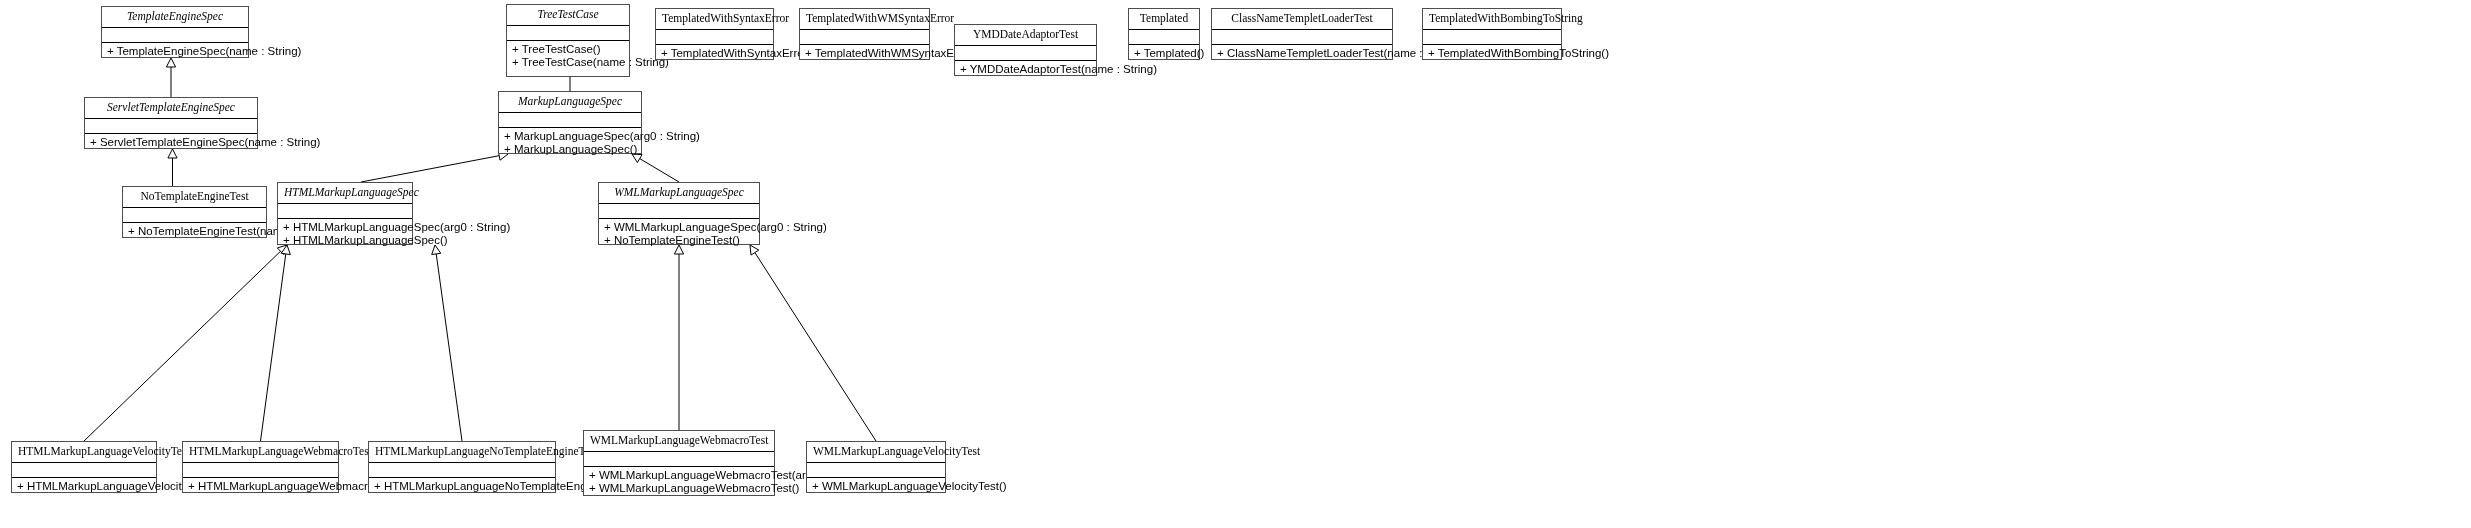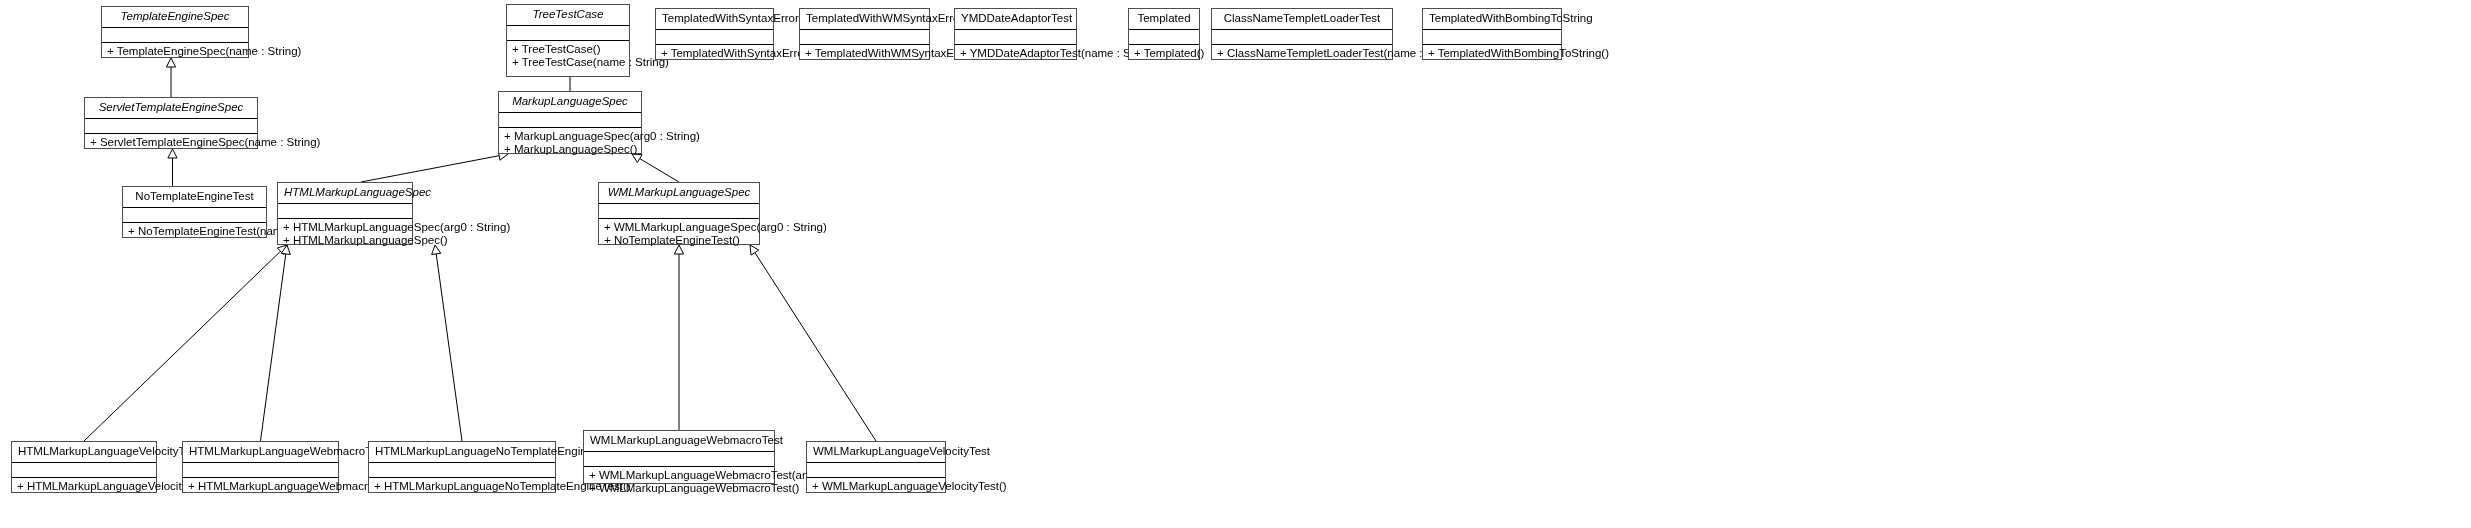--- a/index.html
+++ b/index.html
@@ -34,20 +34,21 @@
     line-height: 13px;
     color: #000000;
     z-index: 5;
   }
   .uml-name {
     box-sizing: border-box;
     text-align: center;
     padding: 3px 6px 4px 6px;
     border-bottom: 1px solid #000000;
     white-space: nowrap;
+    font-family: Liberation Serif, serif;
   }
   .uml-name.abstract {
     font-style: italic;
   }
   .uml-attrs {
     box-sizing: border-box;
     height: 15px;
     border-bottom: 1px solid #000000;
   }
   .uml-ops {
@@ -107,21 +108,21 @@
         <div class="uml-op">+ TemplatedWithSyntaxError()</div>
       </div>
     </div>
     <div class="uml-class" style="left: 799px; top: 8px; width: 131px; height: 52px;">
       <div class="uml-name">TemplatedWithWMSyntaxError</div>
       <div class="uml-attrs"></div>
       <div class="uml-ops">
         <div class="uml-op">+ TemplatedWithWMSyntaxError()</div>
       </div>
     </div>
-    <div class="uml-class" style="left: 954px; top: 8px; width: 123px; height: 52px;">
+    <div class="uml-class" style="left: 954px; top: 24px; width: 143px; height: 52px;">
       <div class="uml-name">YMDDateAdaptorTest</div>
       <div class="uml-attrs"></div>
       <div class="uml-ops">
         <div class="uml-op">+ YMDDateAdaptorTest(name : String)</div>
       </div>
     </div>
     <div class="uml-class" style="left: 1128px; top: 8px; width: 72px; height: 52px;">
       <div class="uml-name">Templated</div>
       <div class="uml-attrs"></div>
       <div class="uml-ops">
@@ -194,21 +195,21 @@
         <div class="uml-op">+ HTMLMarkupLanguageWebmacroTest()</div>
       </div>
     </div>
     <div class="uml-class" style="left: 368px; top: 441px; width: 188px; height: 52px;">
       <div class="uml-name">HTMLMarkupLanguageNoTemplateEngineTest</div>
       <div class="uml-attrs"></div>
       <div class="uml-ops">
         <div class="uml-op">+ HTMLMarkupLanguageNoTemplateEngineTest()</div>
       </div>
     </div>
-    <div class="uml-class" style="left: 583px; top: 430px; width: 192px; height: 54px;">
+    <div class="uml-class" style="left: 583px; top: 430px; width: 192px; height: 66px;">
       <div class="uml-name">WMLMarkupLanguageWebmacroTest</div>
       <div class="uml-attrs"></div>
       <div class="uml-ops">
         <div class="uml-op">+ WMLMarkupLanguageWebmacroTest(arg0 : String)</div>
         <div class="uml-op">+ WMLMarkupLanguageWebmacroTest()</div>
       </div>
     </div>
     <div class="uml-class" style="left: 806px; top: 441px; width: 140px; height: 52px;">
       <div class="uml-name">WMLMarkupLanguageVelocityTest</div>
       <div class="uml-attrs"></div>

